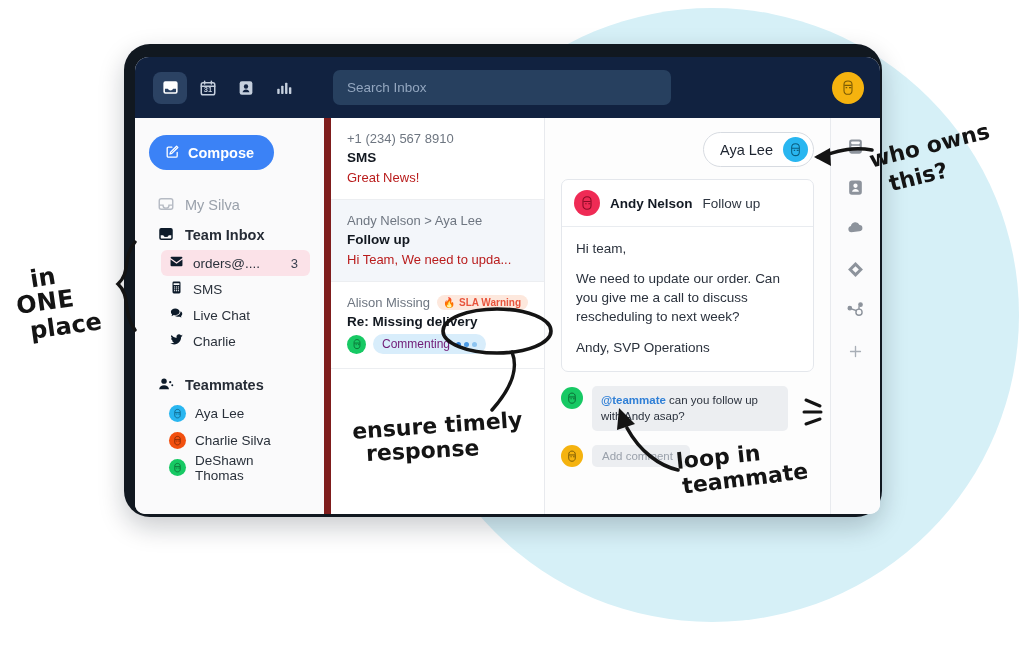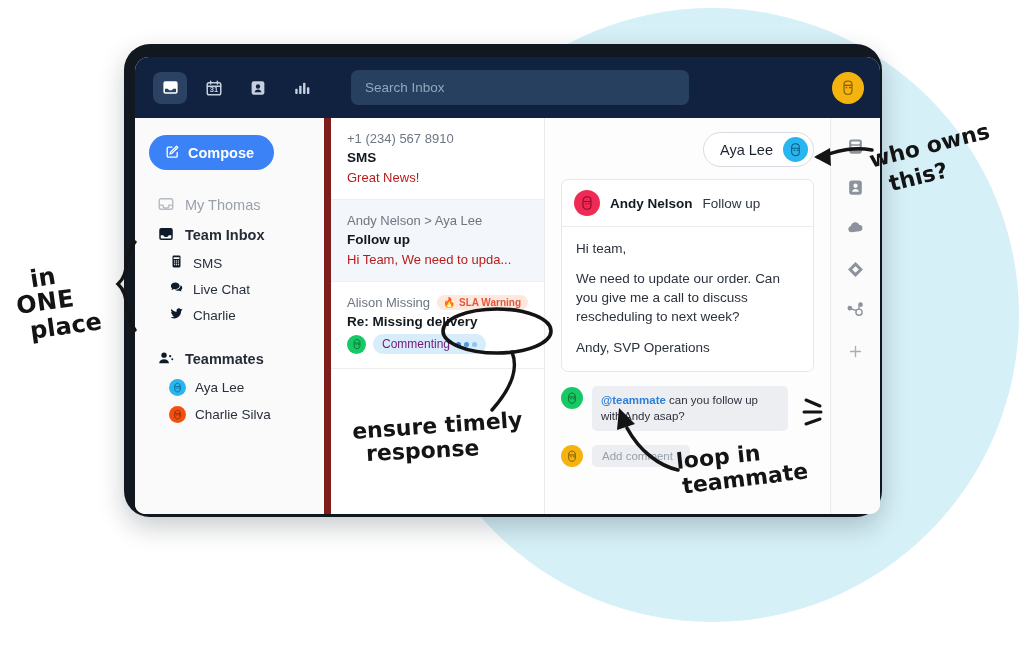--- a/index.html
+++ b/index.html
@@ -45,21 +45,21 @@
 
   
   .topnav {
     height: 61px;
     background: #112240;
     display: flex;
     align-items: center;
     padding: 0 16px 0 18px;
     flex: none;
   }
-  .nav-icons { display: flex; align-items: center; gap: 10px; }
+  .nav-icons { display: flex; align-items: center; gap: 4px; }
   .nav-icon {
     width: 34px; height: 32px;
     border-radius: 8px;
     display: flex; align-items: center; justify-content: center;
     color: #c5cfdd;
   }
   .nav-icon.active { background: #2b4263; color: #ffffff; }
   .search-box {
     margin-left: 32px;
     width: 338px; height: 35px;
@@ -324,34 +324,43 @@
 
         <div class="nav-list">
 
           <div class="nav-row muted">
             <span>
               <svg width="18" height="18" viewBox="0 0 24 24" fill="none" stroke="#b6bbc4" stroke-width="1.9">
                 <rect x="3" y="5" width="18" height="14" rx="2.6"></rect>
                 <path d="M3 13.5h5a4 4 0 008 0h5"></path>
               </svg>
             </span>
-            <span>My Thomas</span>
+            <span>My Silva</span>
           </div>
 
           <div class="nav-row bold">
             <span>
               <svg width="18" height="18" viewBox="0 0 24 24" fill="#0d1b2a">
                 <path d="M3 6.6A2.6 2.6 0 015.6 4h12.8A2.6 2.6 0 0121 6.6v10.8A2.6 2.6 0 0118.4 20H5.6A2.6 2.6 0 013 17.4V6.6zm2 7v3.8c0 .3.3.6.6.6h12.8c.3 0 .6-.3.6-.6v-3.8h-3.3a4 4 0 01-7.4 0H5z"></path>
               </svg>
             </span>
             <span>Team Inbox</span>
           </div>
 
           <div class="sub-list">
 
+            <div class="sub-row selected">
+              <span>
+                <svg width="15" height="15" viewBox="0 0 24 24" fill="#0d1b2a">
+                  <path d="M2.5 6.2A1.7 1.7 0 014.2 4.5h15.6a1.7 1.7 0 011.7 1.7L12 13 2.5 6.2zM2.5 8.6V18a1.7 1.7 0 001.7 1.7h15.6A1.7 1.7 0 0021.5 18V8.6L12 15.4 2.5 8.6z"></path>
+                </svg>
+              </span>
+              <span class="label">orders@....</span>
+              <span class="count">3</span>
+            </div>
 
             <div class="sub-row">
               <span>
                 <svg width="15" height="15" viewBox="0 0 24 24" fill="#0d1b2a">
                   <rect x="5.6" y="2.5" width="12.8" height="19" rx="2.2"></rect>
                   <rect x="7.3" y="5" width="9.4" height="3" rx=".6" fill="#fafafb"></rect>
                   <circle cx="9" cy="11" r="1" fill="#fafafb"></circle>
                     <circle cx="12" cy="11" r="1" fill="#fafafb"></circle>
                     <circle cx="15" cy="11" r="1" fill="#fafafb"></circle>
                   <circle cx="9" cy="14" r="1" fill="#fafafb"></circle>
@@ -413,20 +422,29 @@
             <div class="mate-row">
               <span class="av" style="background:#f2500f;display:flex;align-items:center;justify-content:center">
                 <svg width="15" height="15" viewBox="0 0 24 24" fill="none" stroke="#7a2706" stroke-width="1.3">
                   <path d="M7.6 9.8c0-2.5 1.8-4.4 4.4-4.4s4.4 1.9 4.4 4.4v5c0 2.4-1.8 4.2-4.4 4.2s-4.4-1.8-4.4-4.2z"></path>
                   <path d="M8 10.6h8M10 13h1.6M13.4 13h2.2"></path>
                 </svg>
               </span>
               <span>Charlie Silva</span>
             </div>
 
+            <div class="mate-row">
+              <span class="av" style="background:#17c964;display:flex;align-items:center;justify-content:center">
+                <svg width="15" height="15" viewBox="0 0 24 24" fill="none" stroke="#0a6b33" stroke-width="1.3">
+                  <path d="M7.6 9.8c0-2.5 1.8-4.4 4.4-4.4s4.4 1.9 4.4 4.4v5c0 2.4-1.8 4.2-4.4 4.2s-4.4-1.8-4.4-4.2z"></path>
+                  <path d="M8 10.6h8M10 13h1.6M13.4 13h2.2"></path>
+                </svg>
+              </span>
+              <span>DeShawn Thomas</span>
+            </div>
 
           </div>
         </div>
       </div>
 
       <div class="convlist">
 
         <div class="conv">
           <div class="line1">
               <span>+1 (234) 567 8910</span>

